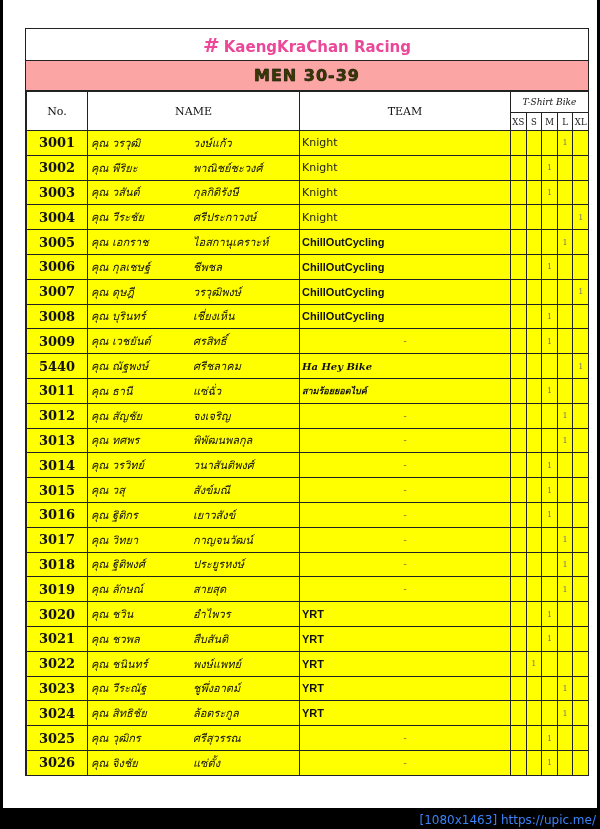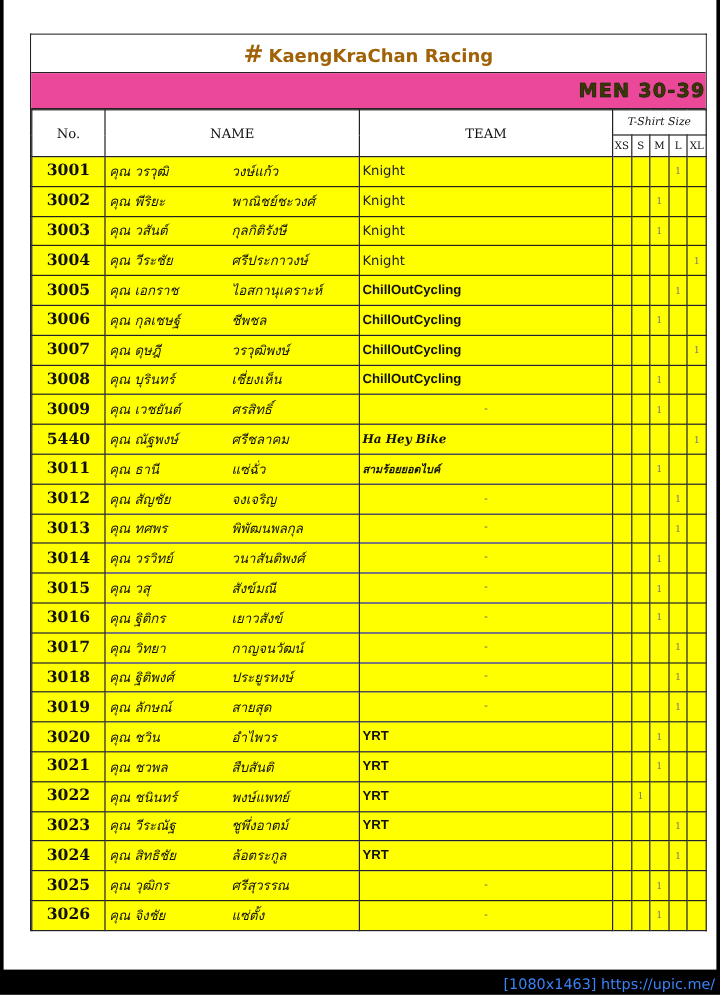--- a/index.html
+++ b/index.html
@@ -1,24 +1,24 @@
 <!DOCTYPE html>
 <html><head>
 <meta charset="utf-8">
 <style>
   html, body { margin:0; padding:0; }
   body { width:600px; height:829px; background:#000; position:relative; overflow:hidden; font-family:"DejaVu Sans", sans-serif; }
   .page { position:absolute; left:3px; top:0; width:594px; height:808px; background:#fff; }
   .sheet { position:absolute; left:22px; top:28px; width:562px; border:1px solid #222; border-bottom:none; }
   .title-row { height:31px; border-bottom:1px solid #222; display:flex; align-items:center; justify-content:center; gap:14px; background:#fff; }
   .title-main { font-family:"DejaVu Sans", sans-serif; font-style:oblique; font-size:18px; color:#1a1a9a; letter-spacing:0.3px; }
-  .title-hash { font-family:"DejaVu Sans", sans-serif; font-size:15px; color:#a16207; font-weight:bold;text-align:center; }
+  .title-hash { font-family:"DejaVu Sans", sans-serif; font-size:15px; color:#ec4899; font-weight:bold;text-align:center; }
   .title-hash .big { font-size:20px; margin-right:4px; }
   .sub-row { height:30px; border-bottom:1px solid #222; display:flex; align-items:center; justify-content:center; font-style:italic; font-size:15px; color:#111; font-family:"DejaVu Sans", sans-serif; }
-  .cat-row { height:29px; border-bottom:1px solid #222; background:#ec4899; display:flex; align-items:center; justify-content:flex-end; }
+  .cat-row { height:29px; border-bottom:1px solid #222; background:#fca5a5; display:flex; align-items:center; justify-content:center; }
   .cat-label { font-family:"DejaVu Sans", sans-serif; font-weight:bold; font-size:16px; color:#222; letter-spacing:1px; text-shadow:0 0 1px #555; -webkit-text-stroke:0.4px #111; color:#3a3a00; }
   table { border-collapse:collapse; width:562px; table-layout:fixed; }
   td, th { border:1px solid #222; padding:0; }
   th { background:#fff; font-family:"DejaVu Serif", serif; font-weight:normal; font-size:11px; color:#111; }
   .h-size { font-size:9px; font-style:italic; height:20px; }
   .h-sz { font-size:8.5px; height:17px; }
   tbody td { height:23.8px; background:#ffff00; }
   .c-no { text-align:center; font-family:"DejaVu Serif", serif; font-weight:bold; font-size:13px; color:#111;margin-left:17px; }
   .c-name { font-family:"DejaVu Sans", sans-serif; font-style:italic; font-size:11px; color:#111; white-space:nowrap; overflow:hidden; }
   .c-name .first { display:inline-block; width:102px; padding-left:3px; }
@@ -51,21 +51,21 @@
           <col style="width:15.6px">
           <col style="width:15.6px">
           <col style="width:15.6px">
           <col style="width:15.6px">
       </colgroup>
       <thead>
         <tr>
           <th rowspan="2">No.</th>
           <th rowspan="2">NAME</th>
           <th rowspan="2">TEAM</th>
-          <th colspan="5" class="h-size">T-Shirt Size</th>
+          <th colspan="5" class="h-size">T-Shirt Bike</th>
         </tr>
         <tr>
           <th class="h-sz">XS</th>
           <th class="h-sz">S</th>
           <th class="h-sz">M</th>
           <th class="h-sz">L</th>
           <th class="h-sz">XL</th>
         </tr>
       </thead>
       <tbody id="rows">

